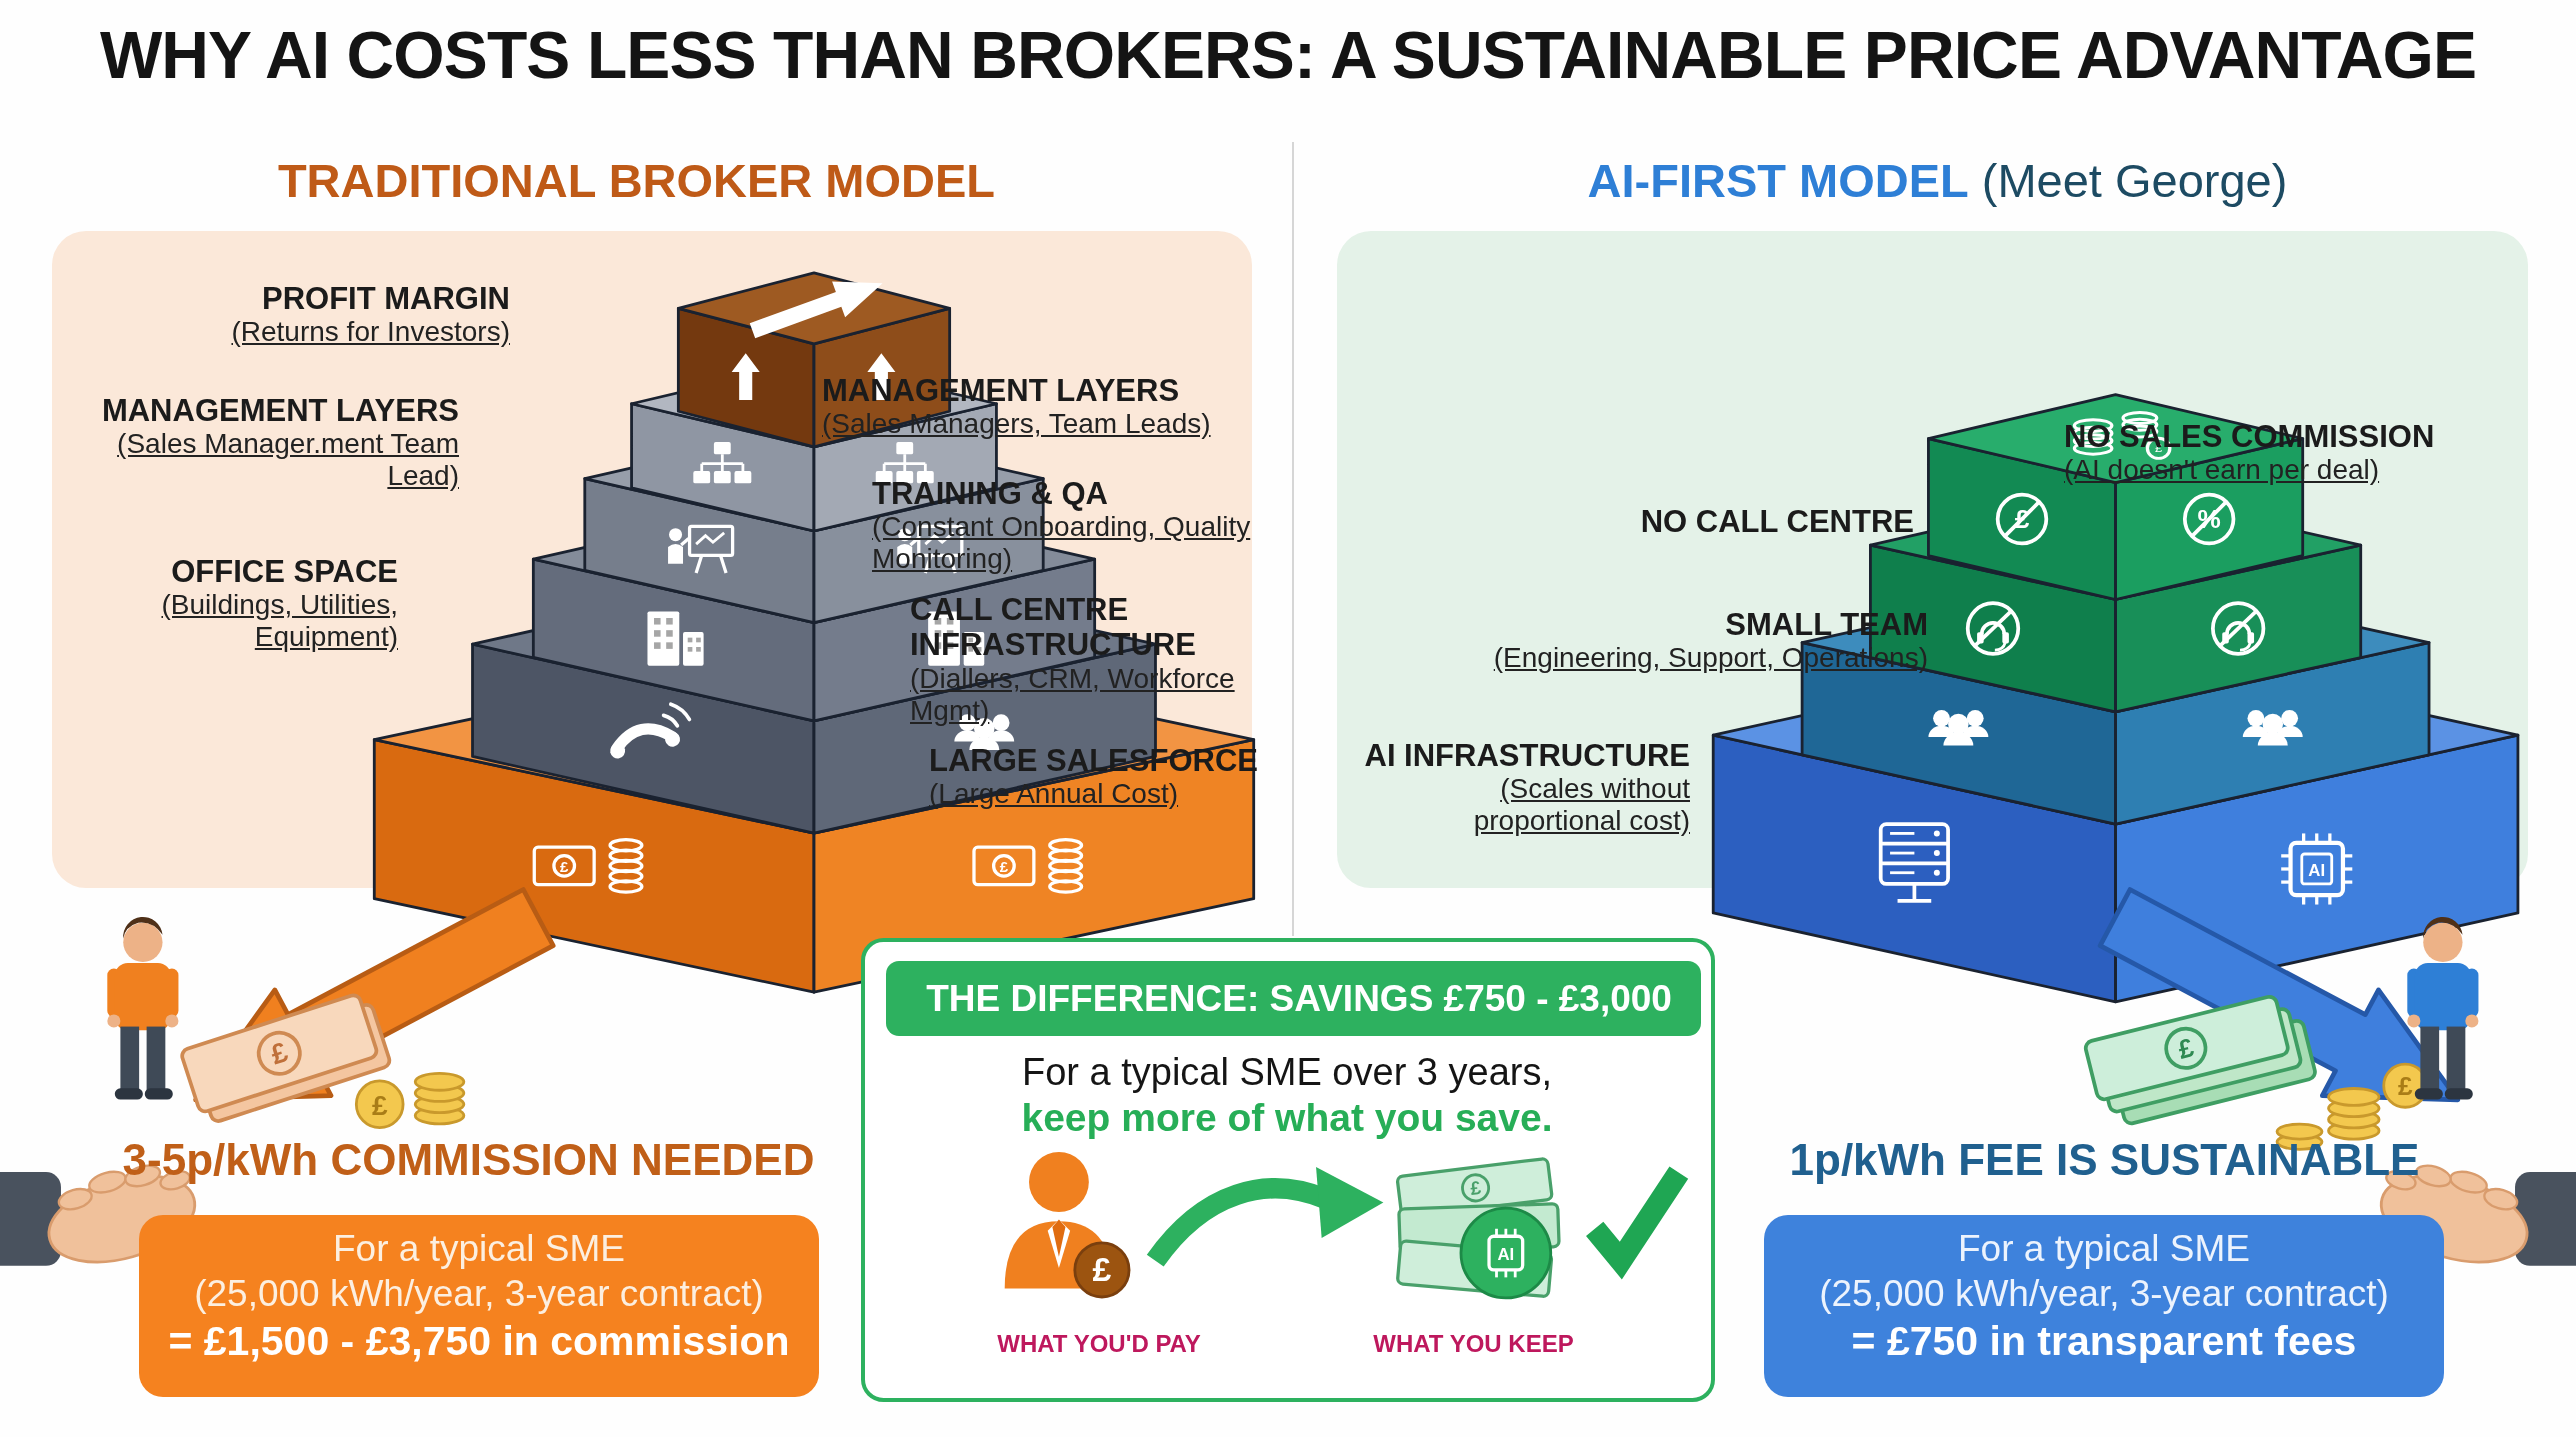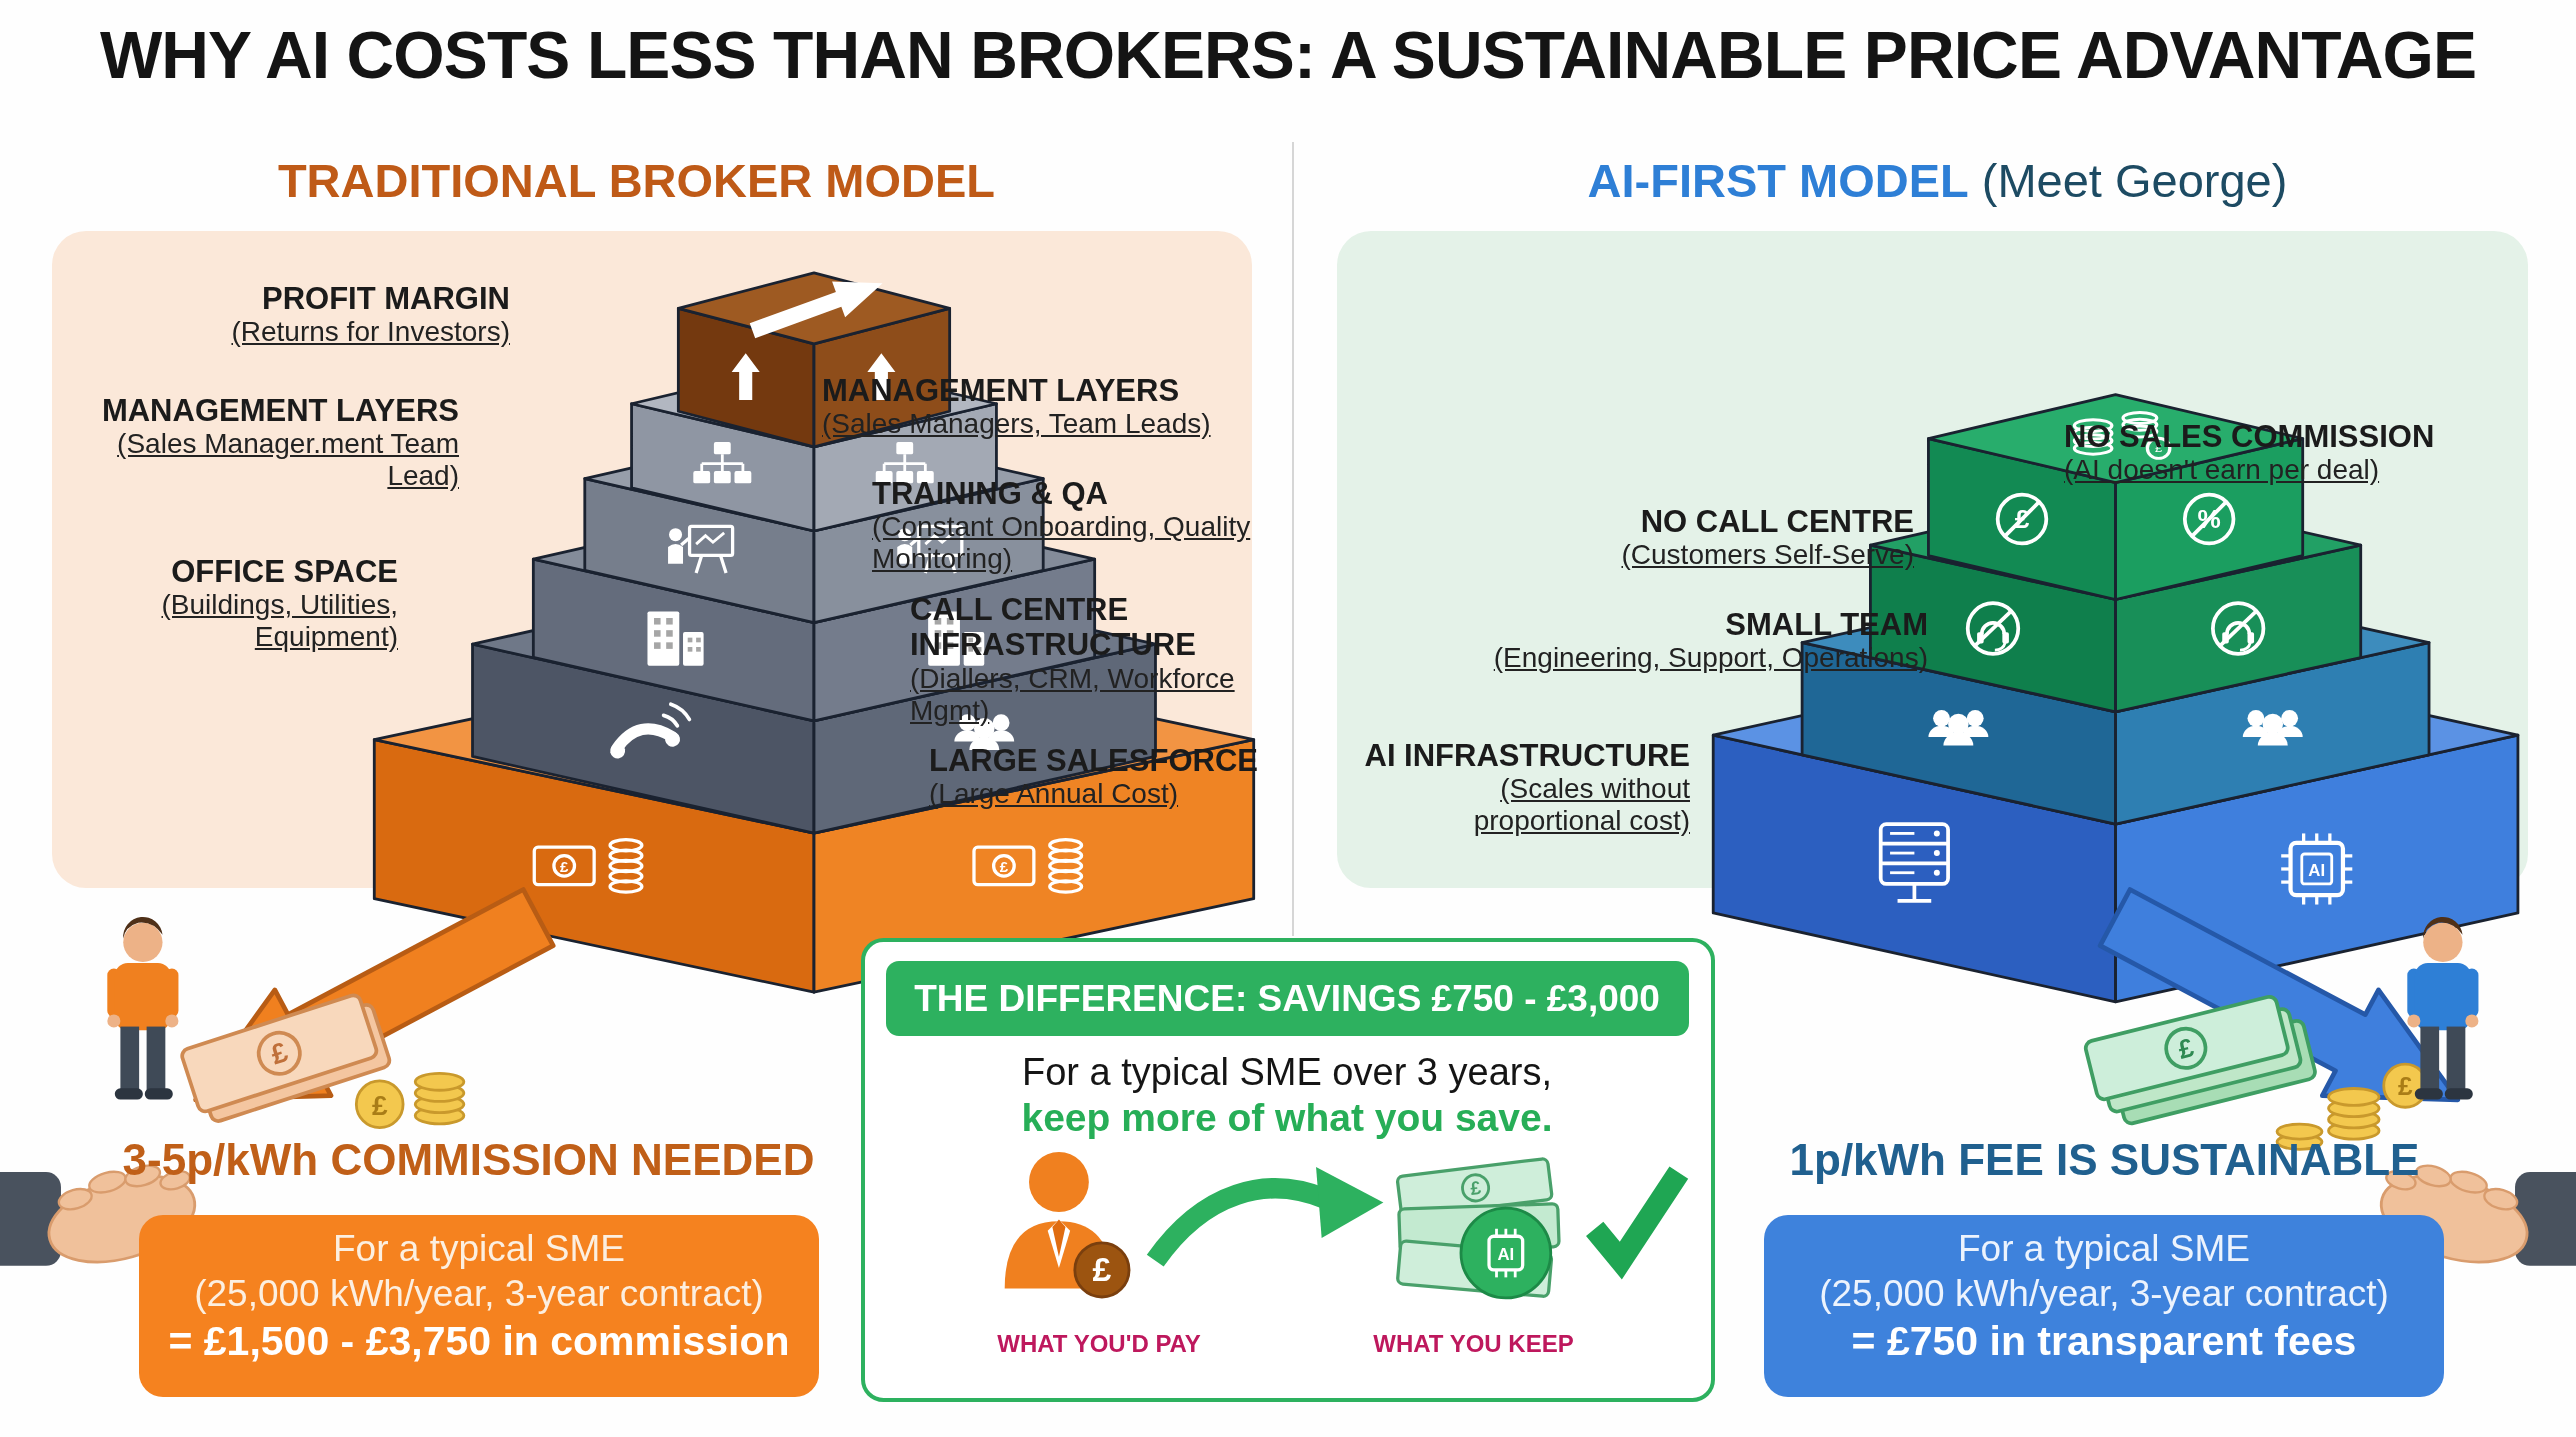--- a/index.html
+++ b/index.html
@@ -14,21 +14,21 @@
   .panel{border-radius:34px;}
   #left-panel{left:52px;top:231px;width:1200px;height:657px;background:#fbe8d9;}
   #right-panel{left:1337px;top:231px;width:1191px;height:657px;background:#e4f2e8;}
   #divider{left:1292px;top:142px;width:1.9px;height:794px;background:#d6d6d6;}
   .lbl{color:#1b1b1b;line-height:1.14;}
   .lbl .t{font-weight:800;font-size:31px;}
   .lbl .s{font-weight:400;font-size:28px;color:#222;text-decoration:underline;}
   .ra{text-align:right;} .la{text-align:left;}
   svg text{font-family:"Liberation Sans","DejaVu Sans",sans-serif;}
   #card{left:861px;top:938px;width:854px;height:464px;background:#ffffff;border:4.7px solid #2db15f;border-radius:22.5px;box-sizing:border-box;z-index:6;}
-  #banner{left:20.6px;top:19px;width:803px;height:75px;background:#2db15f;border-radius:13px;color:#ffffff;font-size:37px;font-weight:800;text-align:center;line-height:75px;}
+  #banner{left:20.6px;top:19px;width:803px;height:75px;background:#2db15f;border-radius:13px;color:#ffffff;font-size:37px;font-weight:800;text-align:center;line-height:75px;padding-left:12px;}
   #c-line1{left:0;top:109px;width:844px;text-align:center;font-size:38px;color:#151515;}
   #c-line2{left:0;top:154px;width:844px;text-align:center;font-size:39px;font-weight:800;color:#27ae57;}
   .paykeep{font-size:24px;font-weight:800;color:#be185d;text-align:center;}
   #pay-label{left:56px;top:388px;width:356px;}
   #keep-label{left:412px;top:388px;width:393px;}
   .bot-head{font-size:44px;font-weight:800;text-align:center;}
   #l-bot-head{left:94px;top:1135px;width:749px;color:#c05f18;}
   #r-bot-head{left:1749px;top:1135px;width:711px;color:#20608f;}
   .bot-box{width:680px;height:182px;border-radius:24px;text-align:center;box-sizing:border-box;padding-top:11px;line-height:1.22;z-index:5;}
   #l-bot-box{left:139px;top:1215px;background:#f5821f;}
@@ -424,21 +424,20 @@
     <div class="t">LARGE SALESFORCE</div>
     <div class="s">(Large Annual Cost)</div>
   </div>
 
   <div class="abs lbl la" style="left:2064px;top:419px;width:505px;">
     <div class="t">NO SALES COMMISSION</div>
     <div class="s">(AI doesn't earn per deal)</div>
   </div>
   <div class="abs lbl ra" style="left:1446px;top:504px;width:468px;">
     <div class="t">NO CALL CENTRE</div>
-    <div class="s">(Customers Self-Serve)</div>
   </div>
   <div class="abs lbl ra" style="left:1488px;top:607px;width:440px;">
     <div class="t">SMALL TEAM</div>
     <div class="s">(Engineering, Support, Operations)</div>
   </div>
   <div class="abs lbl ra" style="left:1278px;top:738px;width:412px;">
     <div class="t">AI INFRASTRUCTURE</div>
     <div class="s" style="width:309px;margin-left:auto;">(Scales without proportional cost)</div>
   </div>
 

